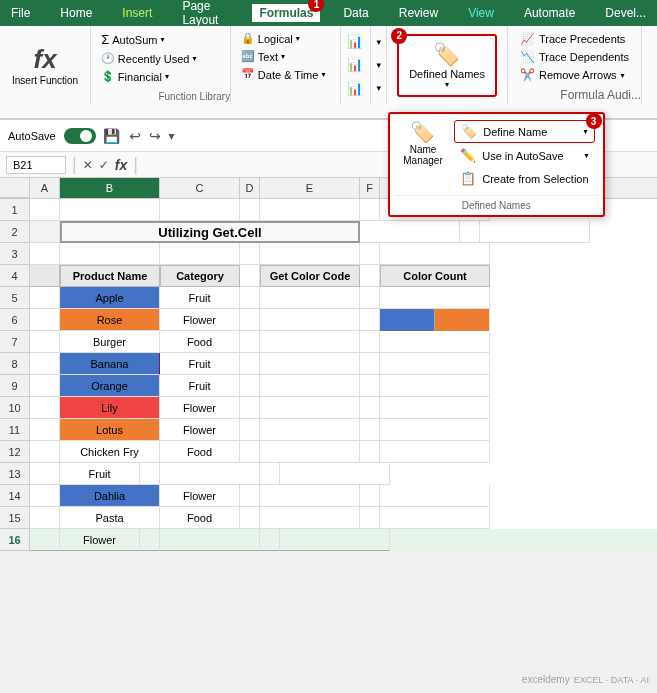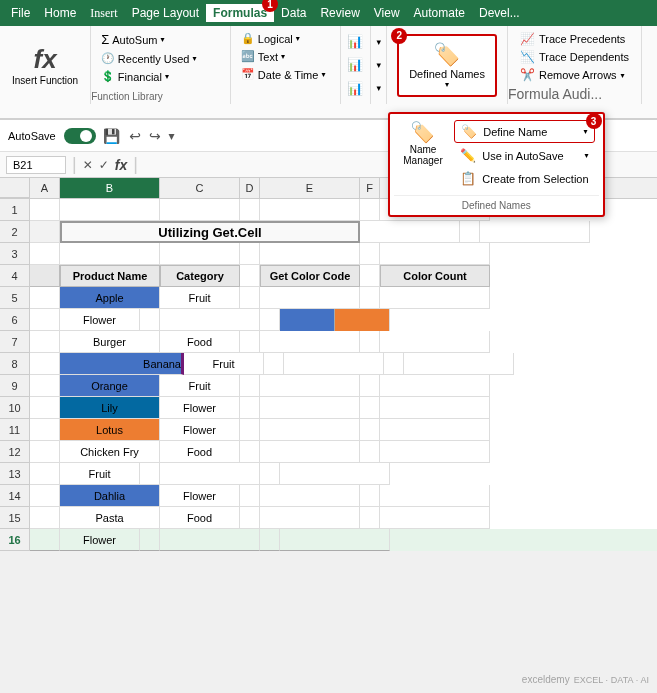--- a/index.html
+++ b/index.html
@@ -1,32 +1,32 @@
 <!DOCTYPE html>
 <html><head>
   <meta charset="utf-8">
   <style>
     * { box-sizing: border-box; margin: 0; padding: 0; }
     body { font-family: 'Segoe UI', Arial, sans-serif; font-size: 12px; background: #f0f0f0; width: 657px; height: 693px; overflow: hidden; }
   </style>
 </head>
 <body>
 
-<div style="background:#217346; height:26px; display:flex; align-items:center; padding:0 4px;">
+<div style="background:#217346; height:26px; display:flex; align-items:center; padding:0 4px;gap:16px;">
   <span style="color:white;padding:2px 7px;font-size:12px;cursor:pointer;">File</span>
   <span style="color:white;padding:2px 7px;font-size:12px;cursor:pointer;">Home</span>
-  <span style="color:#ffffff;padding:2px 7px;font-size:12px;cursor:pointer;font-family:Liberation Serif, serif;">Insert</span>
+  <span style="color:#bef264;padding:2px 7px;font-size:12px;cursor:pointer;">Insert</span>
   <span style="color:white;padding:2px 7px;font-size:12px;cursor:pointer;">Page Layout</span>
   <span style="color:white;padding:2px 7px;font-size:12px;cursor:pointer;background:white;color:#217346;font-weight:bold;position:relative;">
     Formulas
     <span style="position:absolute;top:-8px;right:-4px;background:#c00;color:white;border-radius:50%;width:16px;height:16px;font-size:10px;font-weight:bold;display:flex;align-items:center;justify-content:center;">1</span>
   </span>
   <span style="color:white;padding:2px 7px;font-size:12px;cursor:pointer;">Data</span>
   <span style="color:white;padding:2px 7px;font-size:12px;cursor:pointer;">Review</span>
-  <span style="color:#ffffff;padding:2px 7px;font-size:12px;cursor:pointer;">View</span>
+  <span style="color:#5eead4;padding:2px 7px;font-size:12px;cursor:pointer;">View</span>
   <span style="color:white;padding:2px 7px;font-size:12px;cursor:pointer;">Automate</span>
   <span style="color:white;padding:2px 7px;font-size:12px;cursor:pointer;">Devel...</span>
 </div>
 
 <div style="background:#fafafa;border-bottom:2px solid #d0d0d0;display:flex;align-items:stretch;min-height:90px;padding-bottom:14px;position:relative;">
 
   <div style="display:flex;align-items:center;border-right:1px solid #ddd;padding:4px 8px;">
     <div style="display:flex;flex-direction:column;align-items:center;cursor:pointer;min-width:48px;padding:4px;">
       <span style="font-style:italic;font-weight:bold;font-size:26px;color:#444;">fx</span>
       <span style="font-size:10px;text-align:center;line-height:1.2;">Insert
@@ -49,21 +49,21 @@
         <span style="font-size:8px;">▾</span>
       </div>
     </div>
     <div style="display:flex;align-items:center;gap:2px;margin-bottom:1px;">
       <div style="display:flex;align-items:center;gap:3px;padding:2px 4px;cursor:pointer;font-size:11px;border-radius:3px;">
         <span style="font-size:11px;">💲</span>
         <span>Financial</span>
         <span style="font-size:8px;">▾</span>
       </div>
     </div>
-    <span style="position:absolute;bottom:2px;left:0;right:0;text-align:left;font-size:10px;color:#666;">Function Library</span>
+    <span style="position:absolute;bottom:2px;left:0;right:0;text-align:right;font-size:10px;color:#666;">Function Library</span>
   </div>
 
   <div style="display:flex;flex-direction:column;padding:4px 6px;border-right:1px solid #ddd;min-width:110px;position:relative;padding-bottom:18px;">
     <div style="display:flex;align-items:center;gap:2px;margin-bottom:1px;">
       <div style="display:flex;align-items:center;gap:3px;padding:2px 4px;cursor:pointer;font-size:11px;border-radius:3px;">
         <span style="font-size:11px;">🔒</span>
         <span>Logical</span>
         <span style="font-size:8px;">▾</span>
       </div>
     </div>
@@ -112,21 +112,21 @@
     </div>
     <div style="display:flex;align-items:center;gap:4px;padding:2px 4px;font-size:11px;cursor:pointer;white-space:nowrap;border-radius:3px;">
       <span style="font-size:12px;color:#217346;">📉</span>
       <span>Trace Dependents</span>
     </div>
     <div style="display:flex;align-items:center;gap:4px;padding:2px 4px;font-size:11px;cursor:pointer;white-space:nowrap;border-radius:3px;">
       <span style="font-size:12px;color:#c00;">✂️</span>
       <span>Remove Arrows</span>
       <span style="font-size:8px;">▾</span>
     </div>
-    <span style="position:absolute;bottom:2px;left:0;right:0;text-align:left;font-size:14px;color:#666;">Formula Audi...</span>
+    <span style="position:absolute;bottom:2px;left:0;right:0;text-align:right;font-size:12px;color:#666;">Formula Audi...</span>
   </div>
 
   <div style="position:absolute;top:86px;left:388px;background:white;border:2px solid #c00;border-radius:3px;padding:4px;z-index:100;min-width:195px;box-shadow:2px 2px 8px rgba(0,0,0,0.25);">
     <div style="display:flex;gap:6px;padding:2px 4px 6px 4px;border-bottom:1px solid #eee;margin-bottom:4px;">
       <div style="display:flex;flex-direction:column;align-items:center;cursor:pointer;min-width:50px;">
         <span style="font-size:20px;">🏷️</span>
         <span style="font-size:10px;text-align:center;">Name<br>Manager</span>
       </div>
       <div style="display:flex;flex-direction:column;gap:2px;">
         <div style="display:flex;align-items:center;gap:6px;padding:3px 6px;cursor:pointer;font-size:11px;border-radius:3px;border:1px solid #c00;position:relative;">
@@ -264,20 +264,23 @@
             <span>Fruit</span>
           </div>
         <div style="width:20px;border-right:1px solid #ddd;border-bottom:1px solid #ddd;"></div>
         <div style="width:100px;border-right:1px solid #ddd;border-bottom:1px solid #ddd;"></div>
         <div style="width:20px;border-right:1px solid #ddd;border-bottom:1px solid #ddd;"></div>
         <div style="width:110px;border-right:1px solid #ddd;border-bottom:1px solid #ddd;"></div>
       </div>
 
       <div style="display:flex;height:22px;">
         <div style="width:30px;border-right:1px solid #ddd;border-bottom:1px solid #ddd;"></div>
+        <div style="width:100px;border-right:1px solid #ddd;border-bottom:1px solid #ddd;background:#ED7D31;display:flex;align-items:center;justify-content:center;font-size:11px;">
+            <span>Rose</span>
+          </div>
         <div style="width:80px;border-right:1px solid #ddd;border-bottom:1px solid #ddd;display:flex;align-items:center;justify-content:center;font-size:11px;">
             <span>Flower</span>
           </div>
         <div style="width:20px;border-right:1px solid #ddd;border-bottom:1px solid #ddd;"></div>
         <div style="width:100px;border-right:1px solid #ddd;border-bottom:1px solid #ddd;"></div>
         <div style="width:20px;border-right:1px solid #ddd;border-bottom:1px solid #ddd;"></div>
         <div style="width:110px;border-right:1px solid #ddd;border-bottom:1px solid #ddd;display:flex;align-items:center;">
           <div style="background:#4472C4;width:55px;height:22px;border-right:1px solid #aaa;"></div>
           <div style="background:#ED7D31;width:55px;height:22px;"></div>
         </div>
@@ -292,21 +295,21 @@
             <span>Food</span>
           </div>
         <div style="width:20px;border-right:1px solid #ddd;border-bottom:1px solid #ddd;"></div>
         <div style="width:100px;border-right:1px solid #ddd;border-bottom:1px solid #ddd;"></div>
         <div style="width:20px;border-right:1px solid #ddd;border-bottom:1px solid #ddd;"></div>
         <div style="width:110px;border-right:1px solid #ddd;border-bottom:1px solid #ddd;"></div>
       </div>
 
       <div style="display:flex;height:22px;">
         <div style="width:30px;border-right:1px solid #ddd;border-bottom:1px solid #ddd;"></div>
-        <div style="width:124px;border-right:3px solid #701a75;border-bottom:1px solid #ddd;background:#4472C4;display:flex;align-items:center;justify-content:flex-end;font-size:11px;">
+        <div style="width:100px;border-right:1px solid #701a75;border-bottom:1px solid #ddd;background:#4472C4;display:flex;align-items:center;justify-content:center;font-size:11px;">
             <span>Banana</span>
           </div>
         <div style="width:80px;border-right:1px solid #ddd;border-bottom:1px solid #ddd;display:flex;align-items:center;justify-content:center;font-size:11px;">
             <span>Fruit</span>
           </div>
         <div style="width:20px;border-right:1px solid #ddd;border-bottom:1px solid #ddd;"></div>
         <div style="width:100px;border-right:1px solid #ddd;border-bottom:1px solid #ddd;"></div>
         <div style="width:20px;border-right:1px solid #ddd;border-bottom:1px solid #ddd;"></div>
         <div style="width:110px;border-right:1px solid #ddd;border-bottom:1px solid #ddd;"></div>
       </div>
@@ -320,21 +323,21 @@
             <span>Fruit</span>
           </div>
         <div style="width:20px;border-right:1px solid #ddd;border-bottom:1px solid #ddd;"></div>
         <div style="width:100px;border-right:1px solid #ddd;border-bottom:1px solid #ddd;"></div>
         <div style="width:20px;border-right:1px solid #ddd;border-bottom:1px solid #ddd;"></div>
         <div style="width:110px;border-right:1px solid #ddd;border-bottom:1px solid #ddd;"></div>
       </div>
 
       <div style="display:flex;height:22px;">
         <div style="width:30px;border-right:1px solid #ddd;border-bottom:1px solid #ddd;"></div>
-        <div style="width:100px;border-right:1px solid #ddd;border-bottom:1px solid #ddd;background:#0369a1;display:flex;align-items:center;justify-content:center;font-size:11px;">
+        <div style="width:100px;border-right:1px solid #ddd;border-bottom:1px solid #ddd;background:#ef4444;display:flex;align-items:center;justify-content:center;font-size:11px;">
             <span>Lily</span>
           </div>
         <div style="width:80px;border-right:1px solid #ddd;border-bottom:1px solid #ddd;display:flex;align-items:center;justify-content:center;font-size:11px;">
             <span>Flower</span>
           </div>
         <div style="width:20px;border-right:1px solid #ddd;border-bottom:1px solid #ddd;"></div>
         <div style="width:100px;border-right:1px solid #ddd;border-bottom:1px solid #ddd;"></div>
         <div style="width:20px;border-right:1px solid #ddd;border-bottom:1px solid #ddd;"></div>
         <div style="width:110px;border-right:1px solid #ddd;border-bottom:1px solid #ddd;"></div>
       </div>

